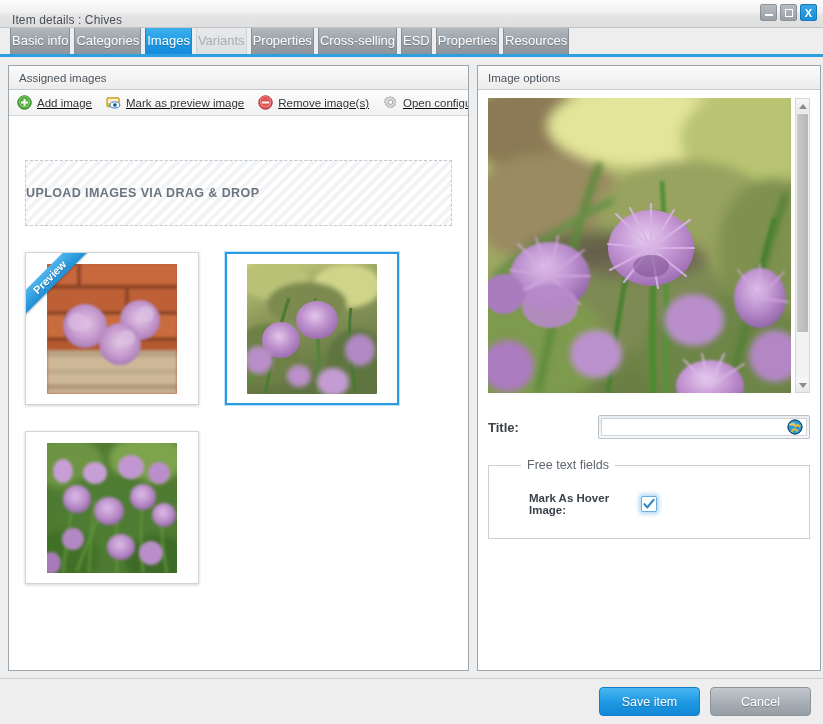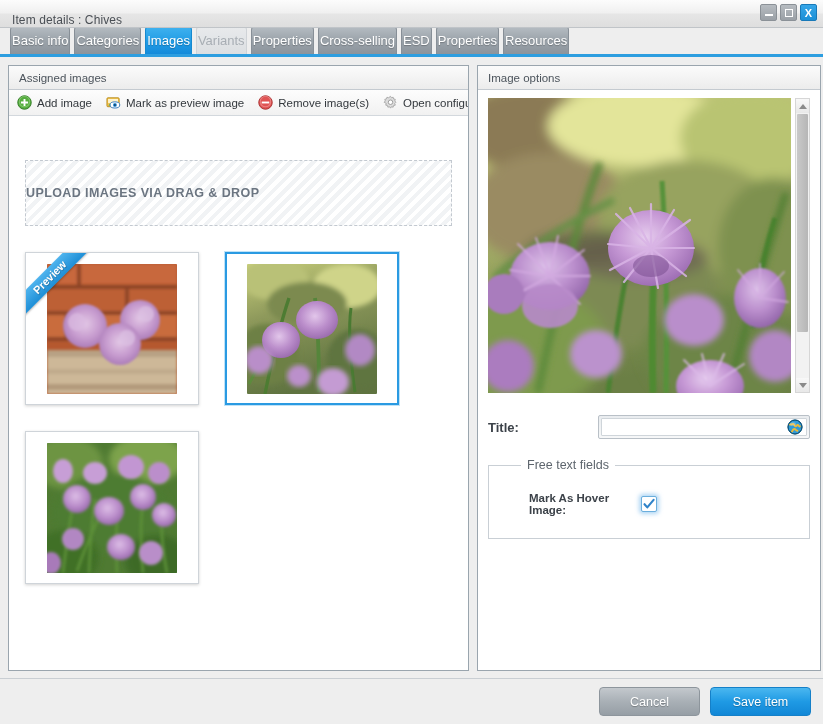--- a/index.html
+++ b/index.html
@@ -131,20 +131,21 @@
   .toolbar {
     height: 26px;
     background: linear-gradient(to bottom, #fdfdfd, #f1f1f1);
     border-bottom: 1px solid #d3d8dd;
     display: flex;
     align-items: center;
     padding-left: 8px;
     gap: 14px;
     overflow: hidden;
     flex: none;
+    text-decoration: underline;
   }
   .tb-item {
     display: flex; align-items: center; gap: 5px;
     font-size: 11.5px;
     color: #33383d;
     cursor: pointer;
     white-space: nowrap;
     flex: none;
   }
   .ic { width: 15px; height: 15px; flex: none; display: block; }
@@ -772,17 +773,17 @@
               </svg>
             </div>
           </div>
         </div>
 
       </div>
     </div>
   </div>
 
   <div class="footer">
+    <div class="btn save">Save item</div>
     <div class="btn cancel">Cancel</div>
-    <div class="btn save">Save item</div>
   </div>
 
 </div>
 
 </body></html>

